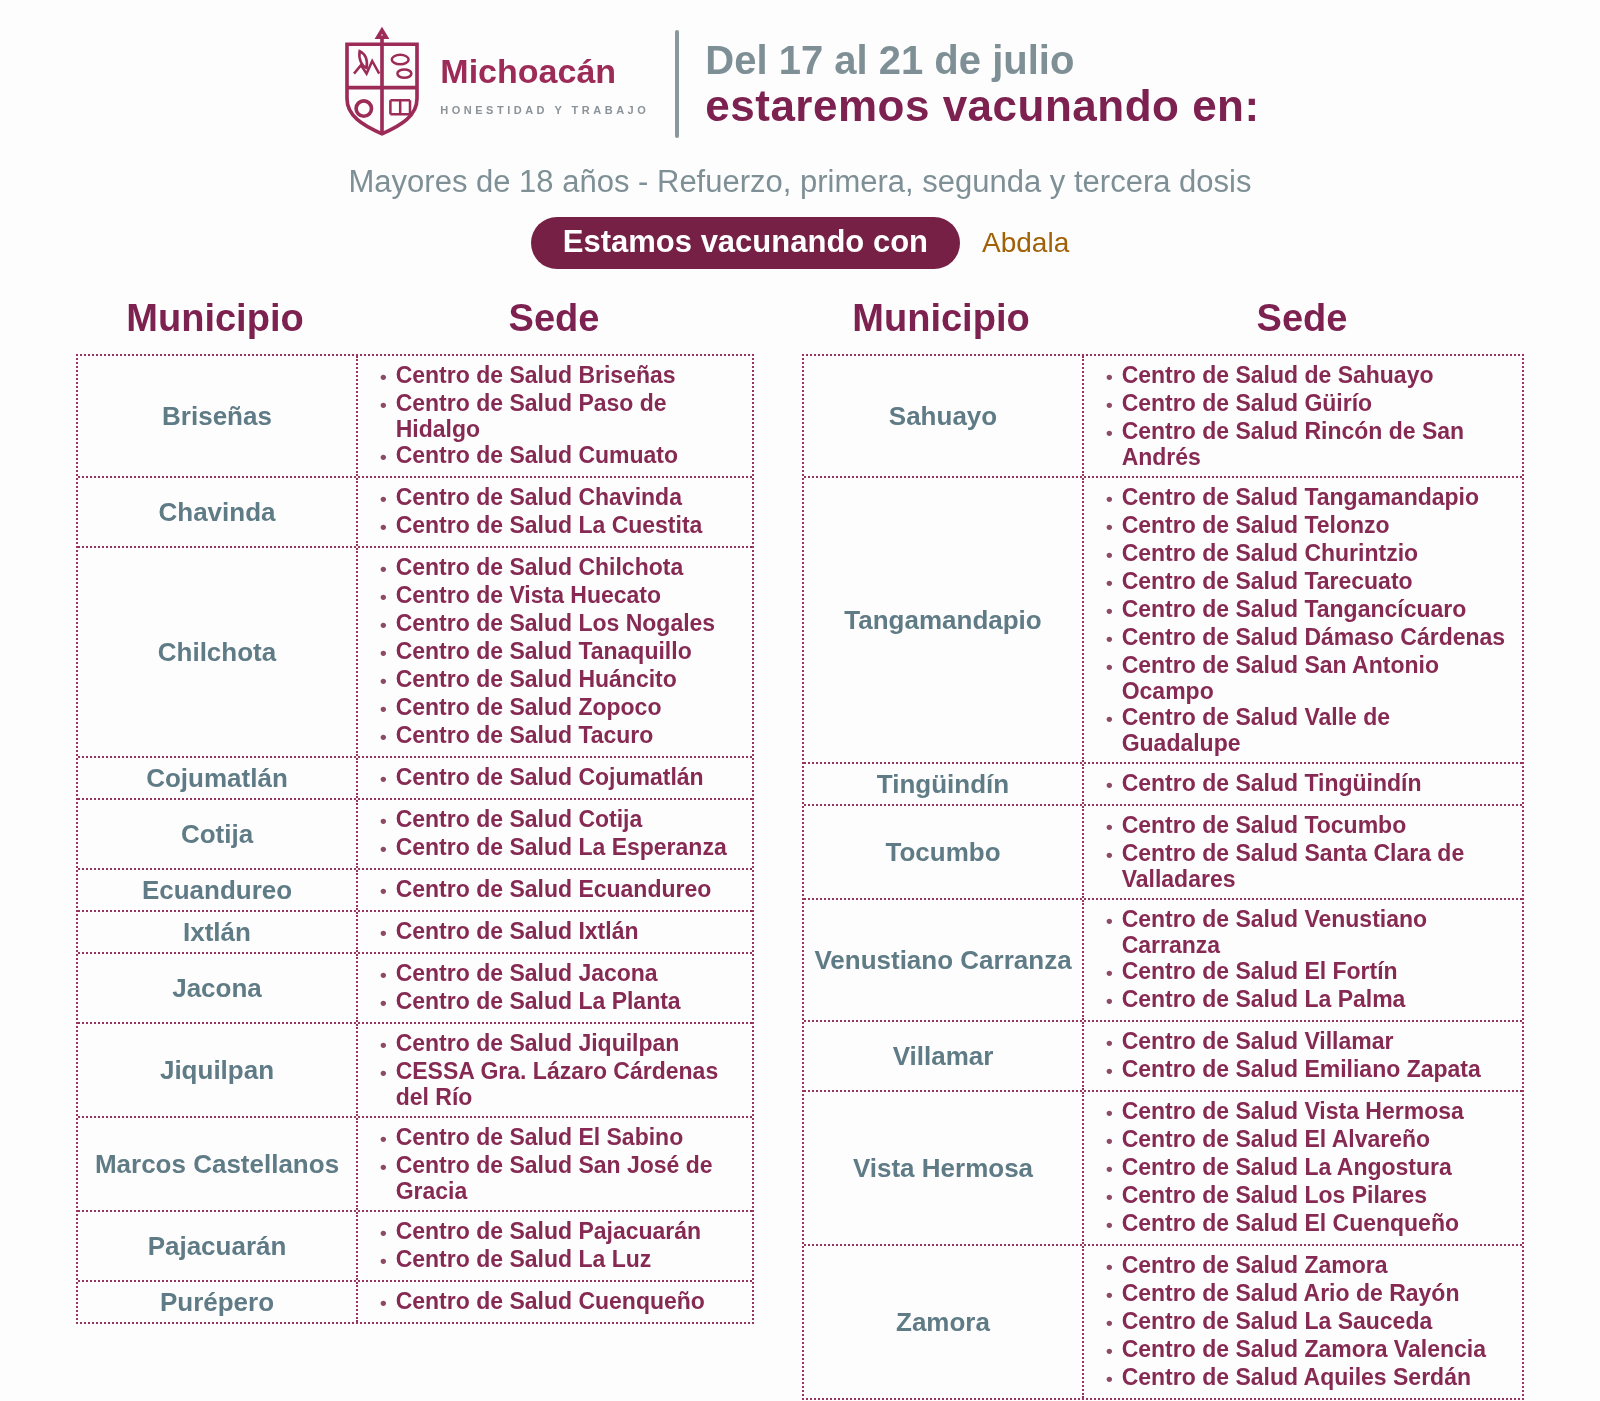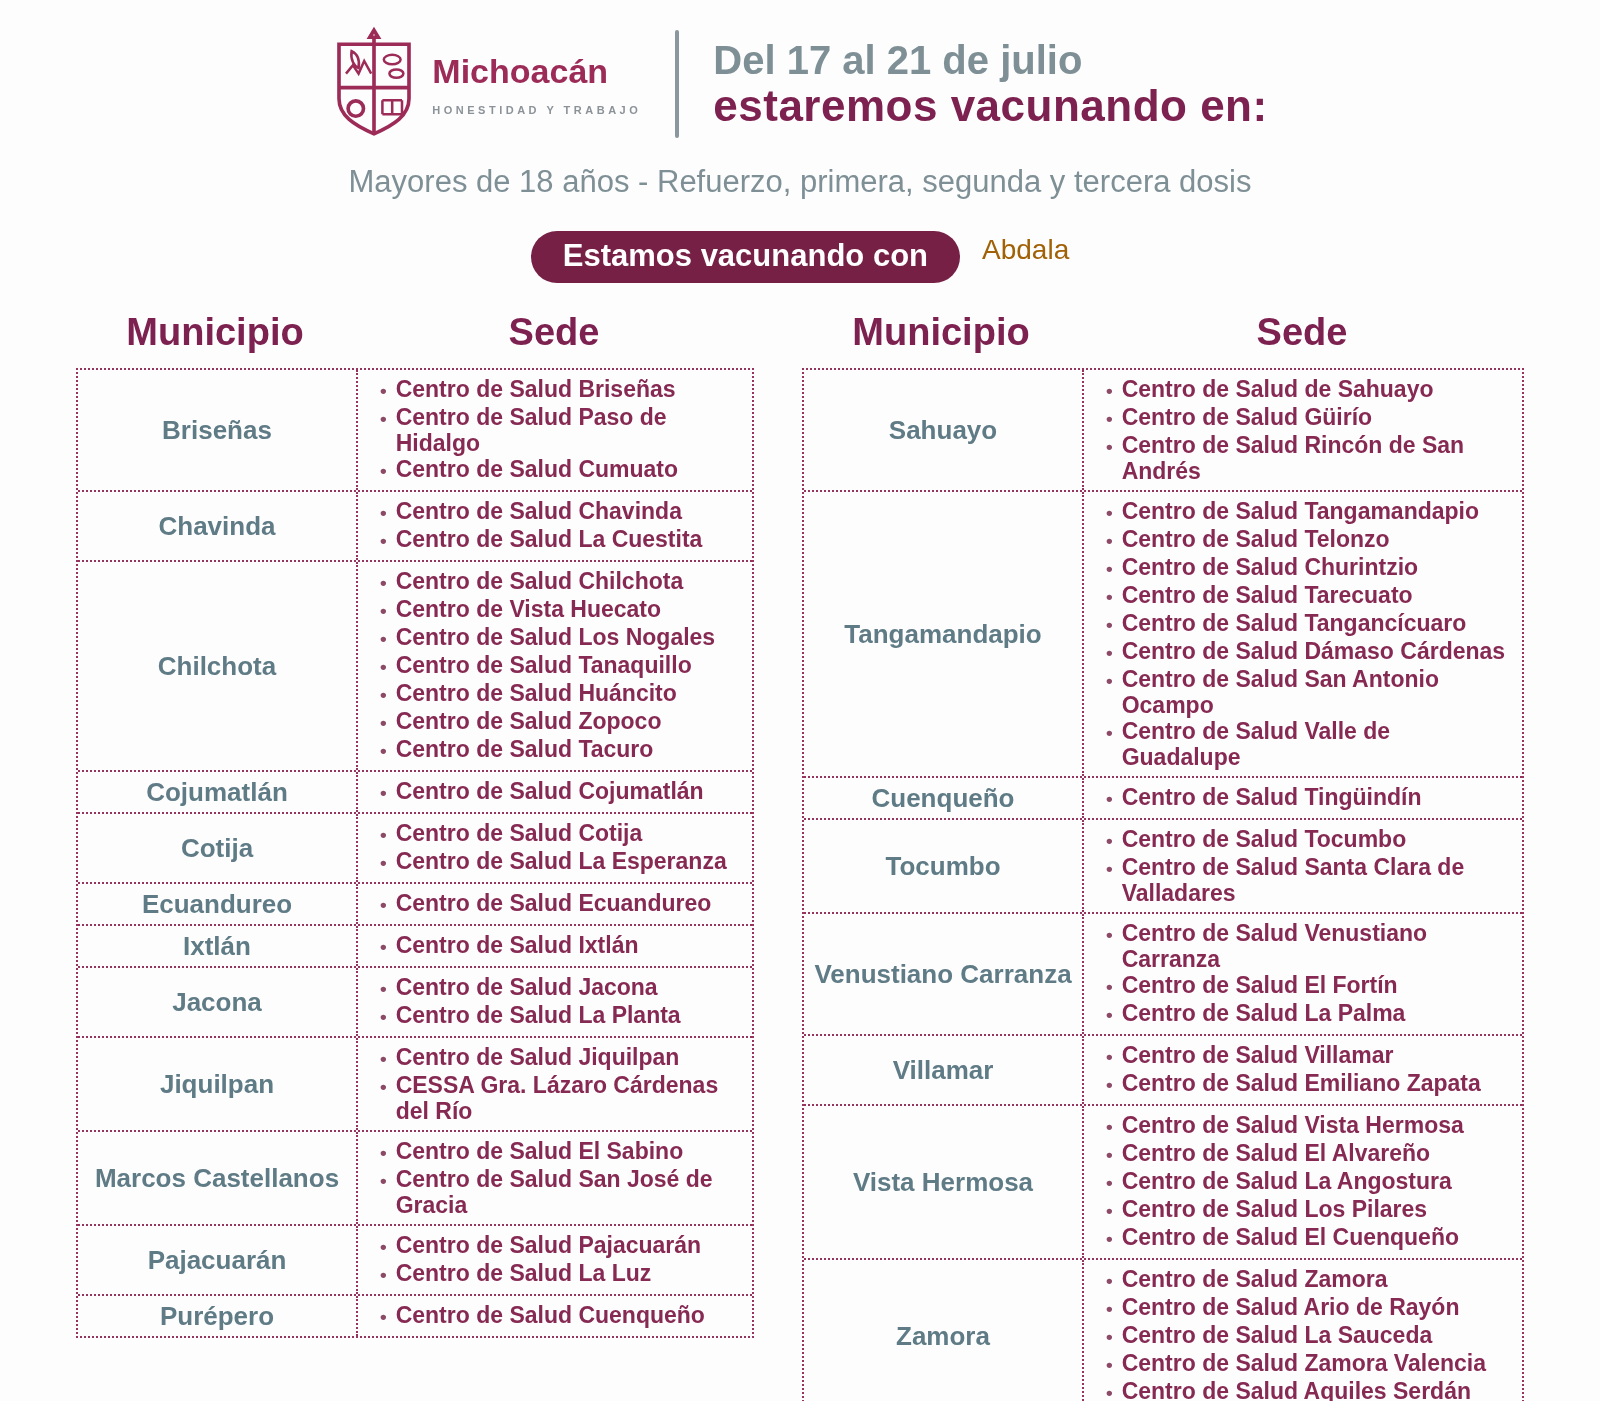--- a/index.html
+++ b/index.html
@@ -13,33 +13,33 @@
     --pink-url:#f5a9cc;
     --dot:#96345f;
     --gold:#ae8d55;
     --green:#1c7a52;
     --gn-gray:#6d7473;
   }
   *{margin:0;padding:0;box-sizing:border-box;}
   html,body{width:1600px;height:1401px;background:#fdfdfd;overflow:hidden;
     font-family:"Liberation Sans", sans-serif;}
   
-  .header{display:flex;justify-content:center;align-items:center;gap:34px;padding-top:26px;}
+  .header{display:flex;justify-content:center;align-items:center;gap:26px;padding-top:26px;}
   .logo-block{display:flex;align-items:center;gap:16px;}
   .logo-text .logo-title{font-size:34px;font-weight:bold;color:var(--maroon-logo);}
   .logo-text .logo-tag{font-size:11px;letter-spacing:3.5px;color:#8b9298;font-weight:bold;margin-top:13px;}
   .header-divider{width:4px;height:108px;background:#8a979c;border-radius:2px;}
   .title-block{line-height:1.08;}
   .date-line{font-size:40px;font-weight:bold;color:var(--gray);}
   .title-line{font-size:44px;font-weight:bold;color:var(--maroon);letter-spacing:.5px;}
   
   .subtitle{text-align:center;font-size:31px;font-weight:normal;color:var(--gray);margin-top:22px;}
   .pill-row{display:flex;justify-content:center;align-items:center;gap:22px;margin-top:17px;}
   .pill{background:var(--maroon-band);color:#fff;font-weight:bold;font-size:31px;
-    padding:7px 32px 9px;border-radius:32px;margin-top:14px;}
+    padding:7px 32px 9px;border-radius:32px;}
   .vaccine-name{font-size:28px;font-weight:normal;color:#a16207;}
   
   .tables-wrap{display:flex;justify-content:center;gap:48px;margin-top:28px;align-items:flex-start;}
   .tgroup-left{width:678px;}
   .tgroup-right{width:722px;}
   .thead{display:flex;margin-bottom:14px;}
   .thead .h-muni{width:278px;text-align:center;font-size:38px;font-weight:bold;color:var(--maroon);}
   .thead .h-sede{flex:1;text-align:center;font-size:38px;font-weight:bold;color:var(--maroon);}
   .vtable{border:2px dotted var(--dot);}
   .t-row{display:flex;}
@@ -357,21 +357,21 @@
               </li>
               <li>
                 <span class="bullet">•</span>
                 <span>Centro de Salud Valle de Guadalupe</span>
               </li>
             </ul>
     </div>
   </div>
 
   <div class="t-row">
-    <div class="muni-cell">Cuenqueño</div>
+    <div class="muni-cell">Tingüindín</div>
     <div class="sede-cell">
       <ul class="sede-list">
               <li>
                 <span class="bullet">•</span>
                 <span>Centro de Salud Tingüindín</span>
               </li>
             </ul>
     </div>
   </div>
 

